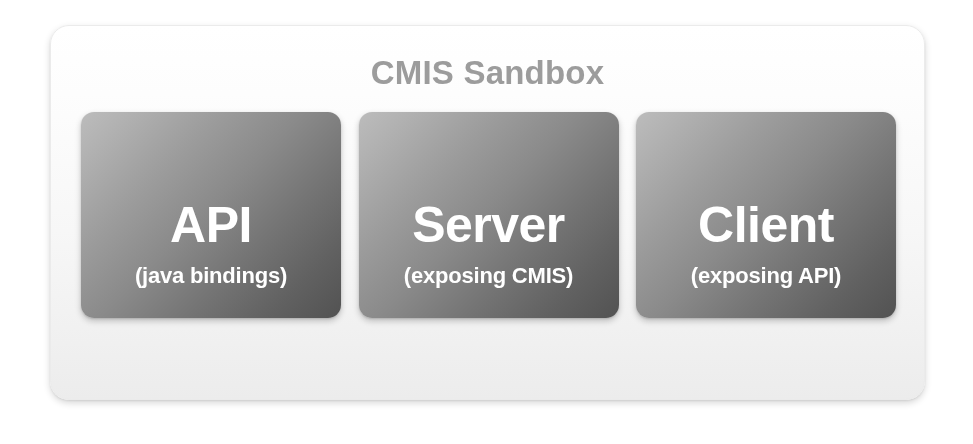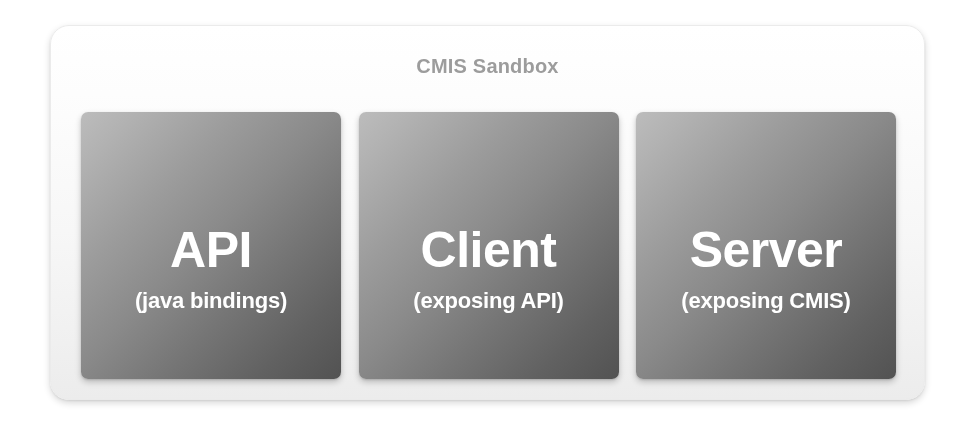--- a/index.html
+++ b/index.html
@@ -36,21 +36,21 @@
                 0 1px 2px rgba(0,0,0,0.07);
   }
 
   
   .sandbox-title {
     position: absolute;
     left: 0;
     right: 0;
     top: 30px;
     text-align: center;
-    font-size: 20px;
+    font-size: 33px;
     font-weight: bold;
     color: #9c9c9c;
     letter-spacing: 0.2px;
     line-height: 1;
     white-space: nowrap;
   }
 
   
   .box-row {
     position: absolute;
@@ -59,22 +59,22 @@
     width: 815px;
     height: 267px;
     display: flex;
     justify-content: space-between;
     align-items: stretch;
   }
 
   .component-box {
     position: relative;
     width: 260px;
-    height: 267px;
-    border-radius: 7px;
+    height: 206px;
+    border-radius: 13px;
     background: linear-gradient(135deg,
                 #bcbcbc 0%,
                 #b2b2b2 10%,
                 #9c9c9c 30%,
                 #8a8a8a 48%,
                 #757575 66%,
                 #616161 84%,
                 #525252 100%);
     box-shadow: 0 3px 6px rgba(0,0,0,0.22),
                 0 1px 2px rgba(0,0,0,0.12);
@@ -122,26 +122,26 @@
 
     <div class="component-box">
       <div class="box-label-stack">
         <span class="box-title">API</span>
         <span class="box-subtitle">(java bindings)</span>
       </div>
     </div>
 
     <div class="component-box">
       <div class="box-label-stack">
-        <span class="box-title">Client</span>
-        <span class="box-subtitle">(exposing API)</span>
+        <span class="box-title">Server</span>
+        <span class="box-subtitle">(exposing CMIS)</span>
       </div>
     </div>
 
     <div class="component-box">
       <div class="box-label-stack">
-        <span class="box-title">Server</span>
-        <span class="box-subtitle">(exposing CMIS)</span>
+        <span class="box-title">Client</span>
+        <span class="box-subtitle">(exposing API)</span>
       </div>
     </div>
 
   </div>
 </div>
 
 </body></html>

